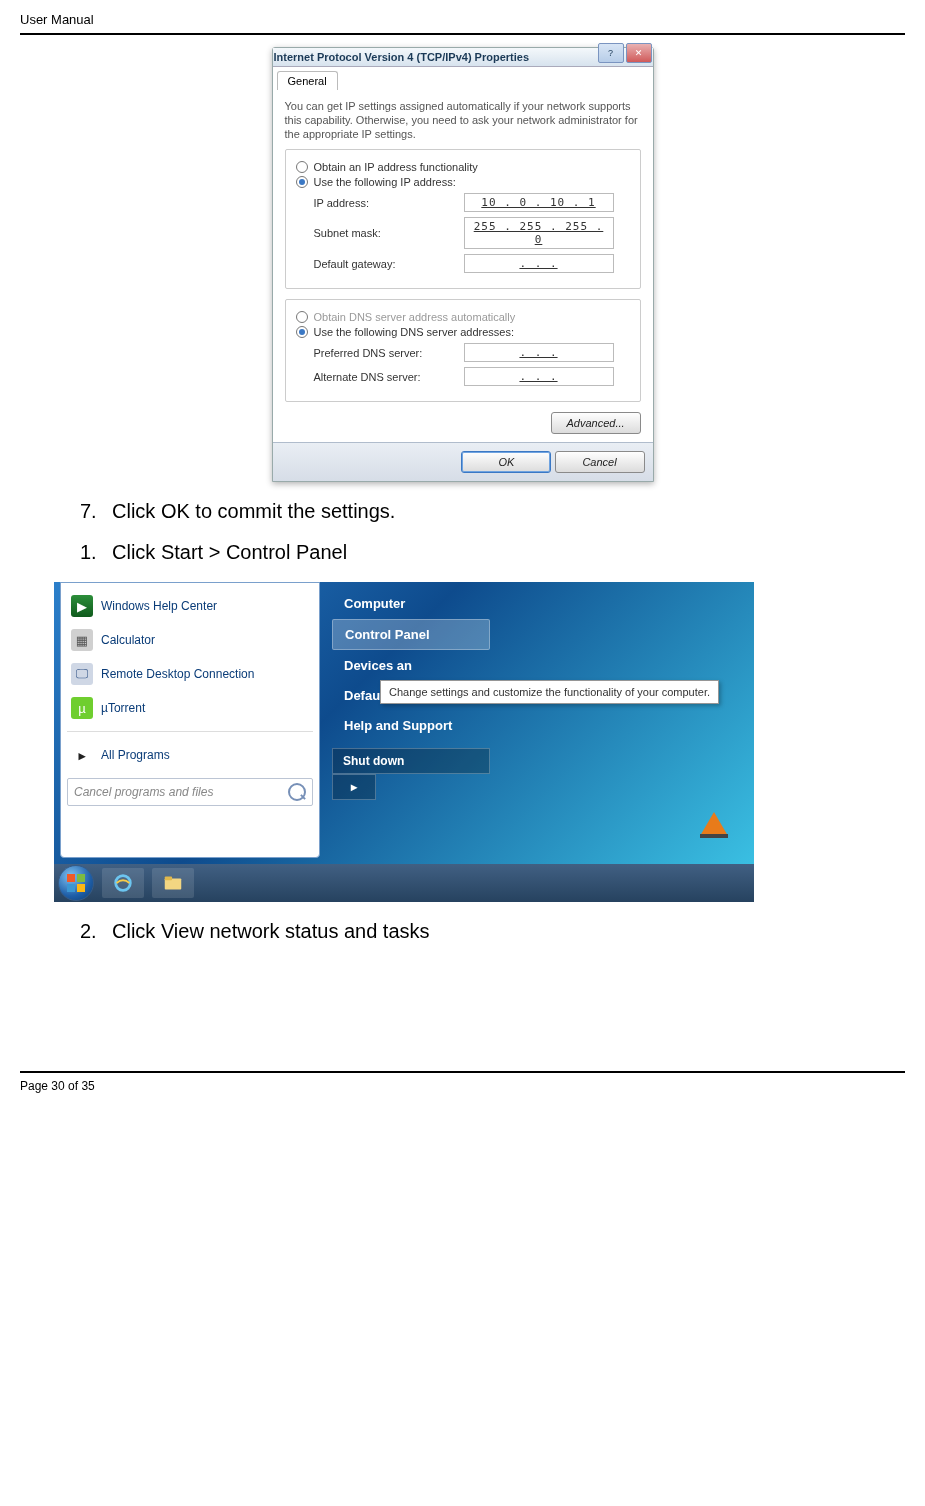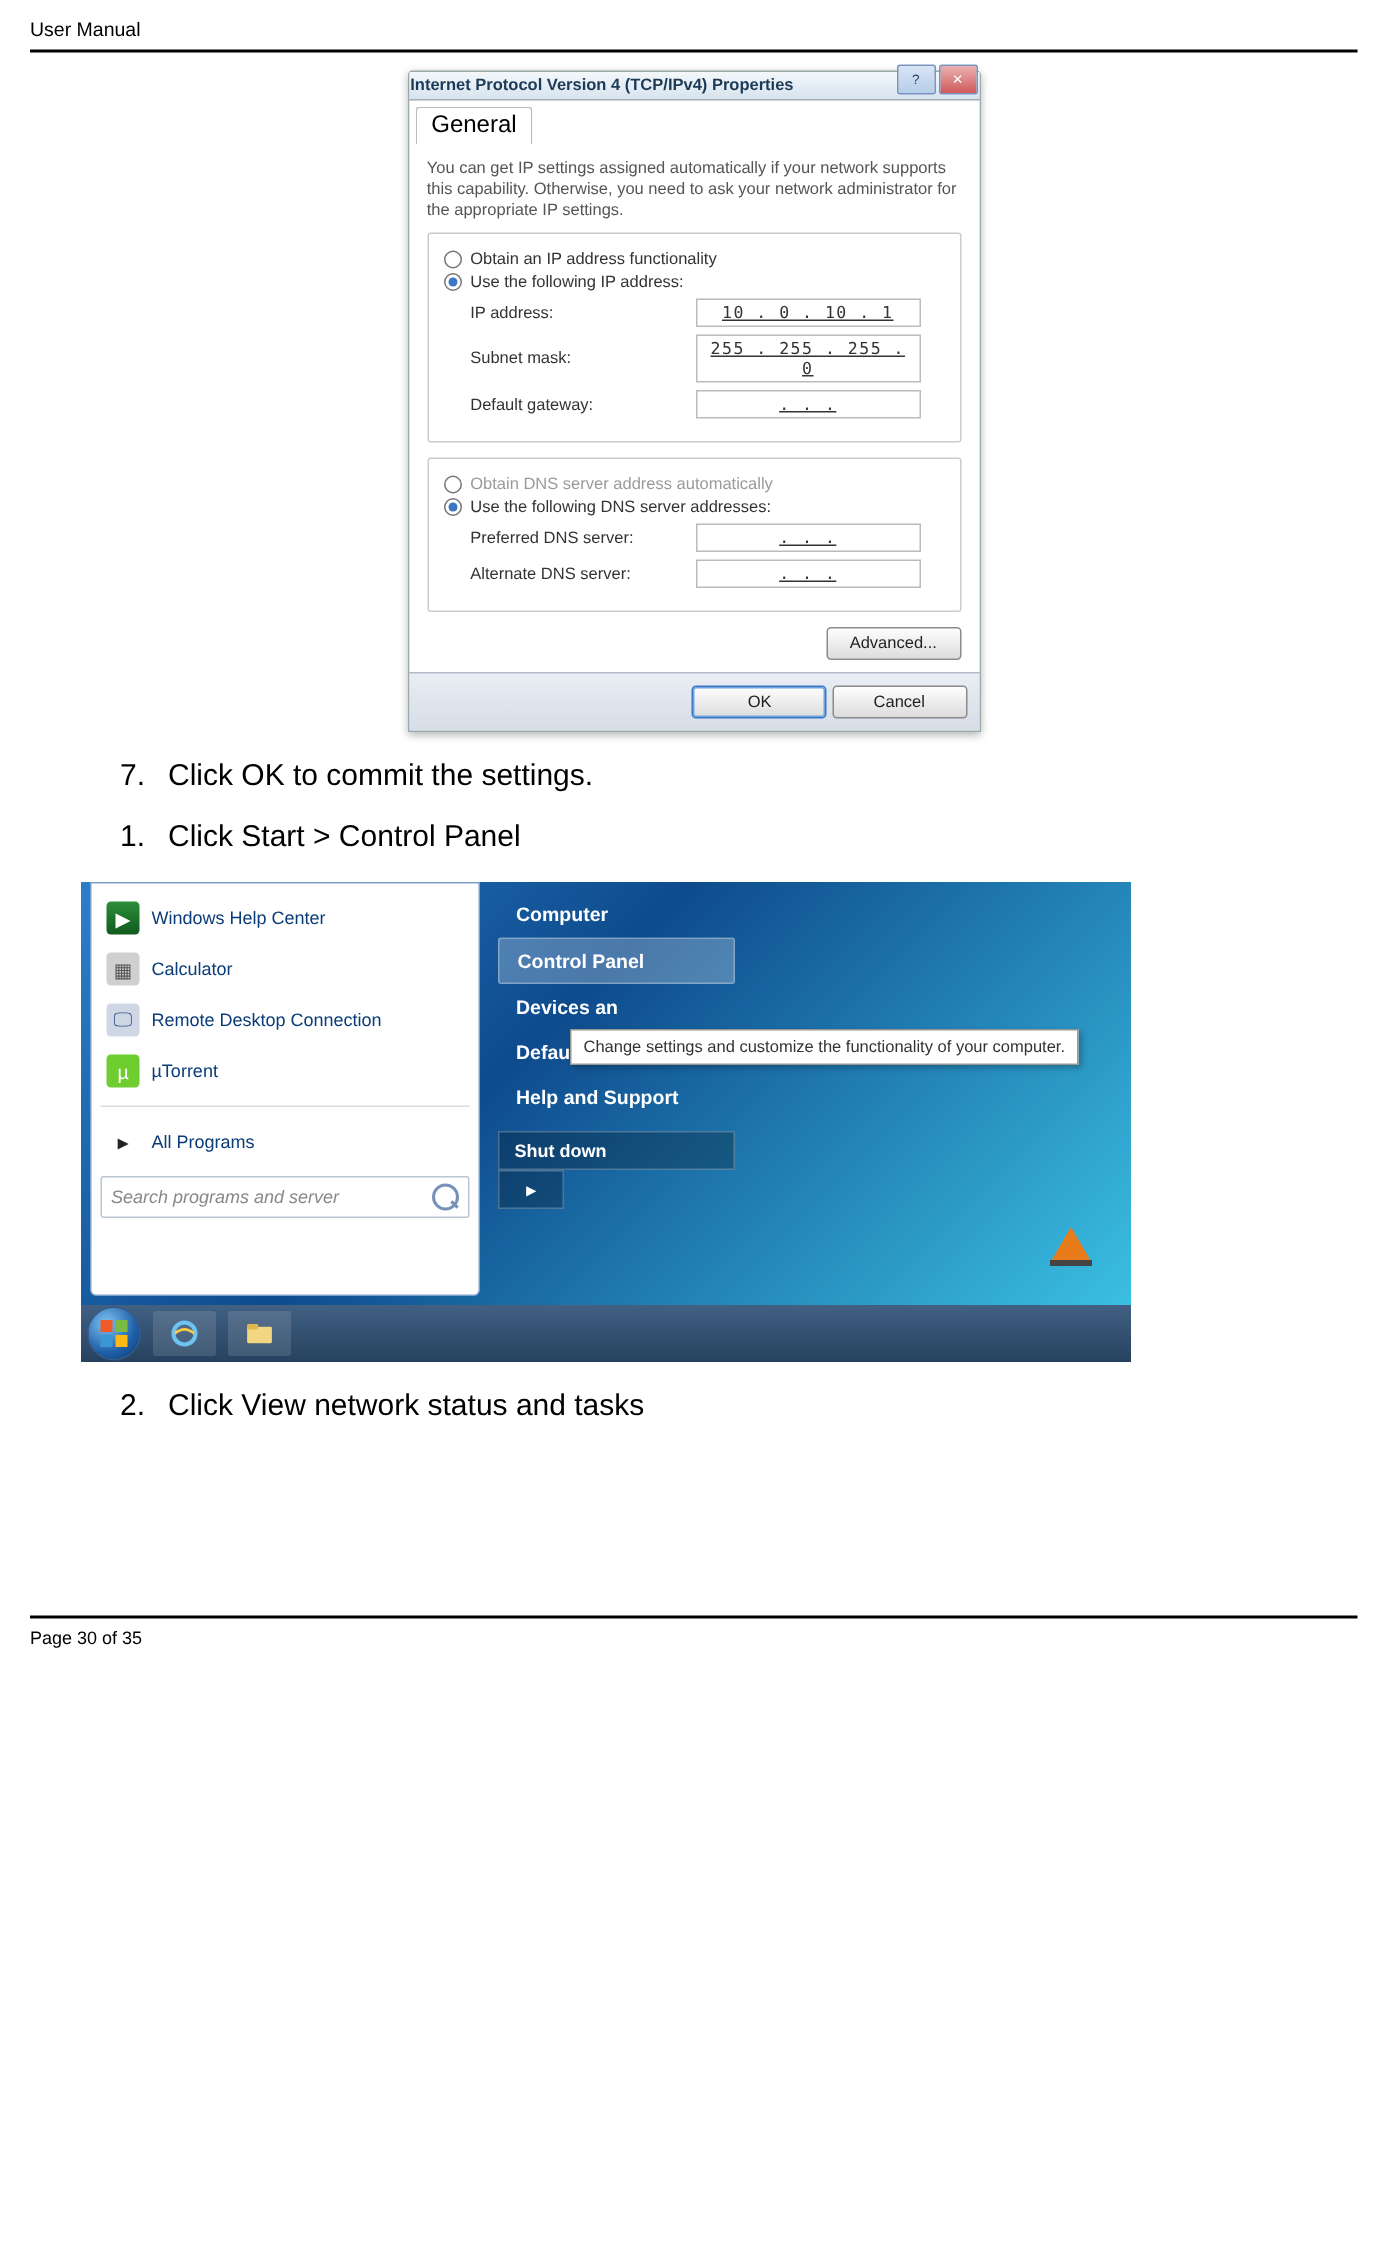--- a/index.html
+++ b/index.html
@@ -91,21 +91,21 @@
     background:#fff;
     padding: 4px 4px 0 4px;
   }
   .tab {
     display:inline-block;
     border:1px solid #bbb;
     border-bottom:none;
     padding:3px 10px;
     background:#fff;
     border-radius:3px 3px 0 0;
-    font-size:16px;
+    font-size:11px;
   }
   .dlg-body {
     background:#fff;
     padding:10px 12px 8px 12px;
   }
   .body-text { color:#555; line-height:1.25; margin-bottom:8px; }
   .group {
     border:1px solid #ccc;
     border-radius:2px;
     padding:8px 10px 10px 10px;
@@ -132,20 +132,21 @@
   .btn {
     display:inline-block;
     min-width:68px;
     text-align:center;
     padding:4px 10px;
     border:1px solid #8a8a8a;
     background:linear-gradient(#fefefe,#dcdcdc);
     border-radius:3px;
     font-size:11px;
     color:#222;
+    font-style:italic;
   }
   .dlg-foot {
     background:linear-gradient(#e9eef4,#d6dde7);
     border-top:1px solid #b0bccc;
     padding:8px;
     text-align:right;
   }
   .btn.primary { border-color:#3b78c4; box-shadow:0 0 0 1px #6fa3e0 inset; }
 
   
@@ -354,21 +355,21 @@
       <div class="sm-item">
         <span class="sm-icon ic-ut">µ</span>
         <span>µTorrent</span>
       </div>
       <div class="sm-sep"></div>
       <div class="sm-item">
         <span class="sm-icon ic-all">▸</span>
         <span>All Programs</span>
       </div>
       <div class="sm-search">
-        <span>Search programs and server</span>
+        <span>Cancel programs and files</span>
         <span style="flex:1"></span>
         <span class="mag"></span>
       </div>
     </div>
 
     <div class="sm-right">
       <div class="sm-r-item">Computer</div>
       <div class="sm-r-item sel">Control Panel</div>
       <div class="sm-r-item">Devices an</div>
       <div class="sm-r-item">Default Programs</div>

